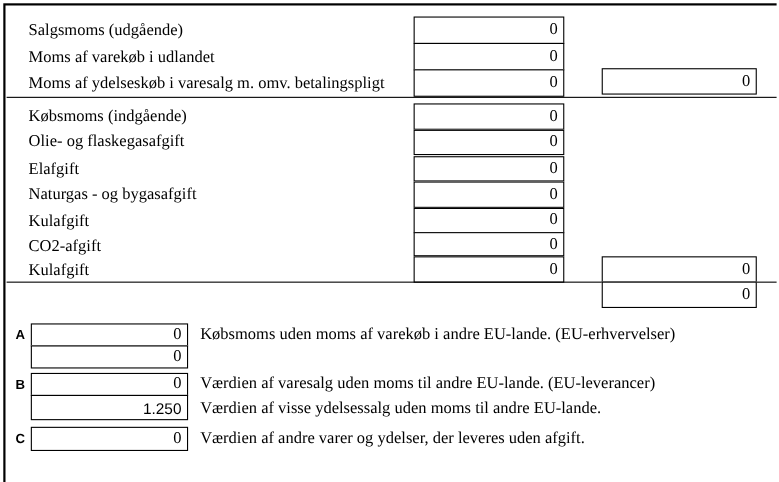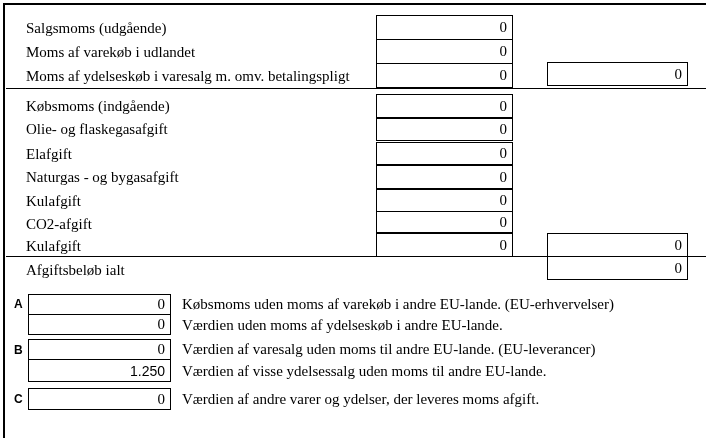--- a/index.html
+++ b/index.html
@@ -105,34 +105,32 @@
 
   <div class="row-label" style="top:209px">CO2-afgift</div>
   <div class="value-box col-left" style="top:205px; height:22px">0</div>
 
   <div class="row-label" style="top:231px">Kulafgift</div>
   <div class="value-box col-left" style="top:227px; height:24px">0</div>
   <div class="value-box col-right" style="top:227px; height:24px">0</div>
 
   <div class="divider" style="top:250px"></div>
 
-  <div class="row-label" style="top:255px">Afgiftsbeløb ialt</div>
   <div class="value-box col-right" style="top:250px; height:24px">0</div>
 
   <div class="section-letter" style="top:292px">A</div>
   <div class="value-box col-bottom" style="top:288px; height:21px">0</div>
   <div class="desc-label" style="top:289px">Købsmoms uden moms af varekøb i andre EU-lande. (EU-erhvervelser)</div>
 
   <div class="value-box col-bottom" style="top:308px; height:21px">0</div>
-  <div class="desc-label" style="top:310px">Værdien uden moms af ydelseskøb i andre EU-lande.</div>
 
   <div class="section-letter" style="top:338px">B</div>
   <div class="value-box col-bottom" style="top:333px; height:21px">0</div>
   <div class="desc-label" style="top:334px">Værdien af varesalg uden moms til andre EU-lande. (EU-leverancer)</div>
 
   <div class="value-box col-bottom sans-value" style="top:353px; height:23px">1.250</div>
   <div class="desc-label" style="top:356px">Værdien af visse ydelsessalg uden moms til andre EU-lande.</div>
 
   <div class="section-letter" style="top:387px">C</div>
   <div class="value-box col-bottom" style="top:382px; height:22px">0</div>
-  <div class="desc-label" style="top:384px">Værdien af andre varer og ydelser, der leveres moms afgift.</div>
+  <div class="desc-label" style="top:384px">Værdien af andre varer og ydelser, der leveres uden afgift.</div>
 
 </div>
 
 </body></html>

